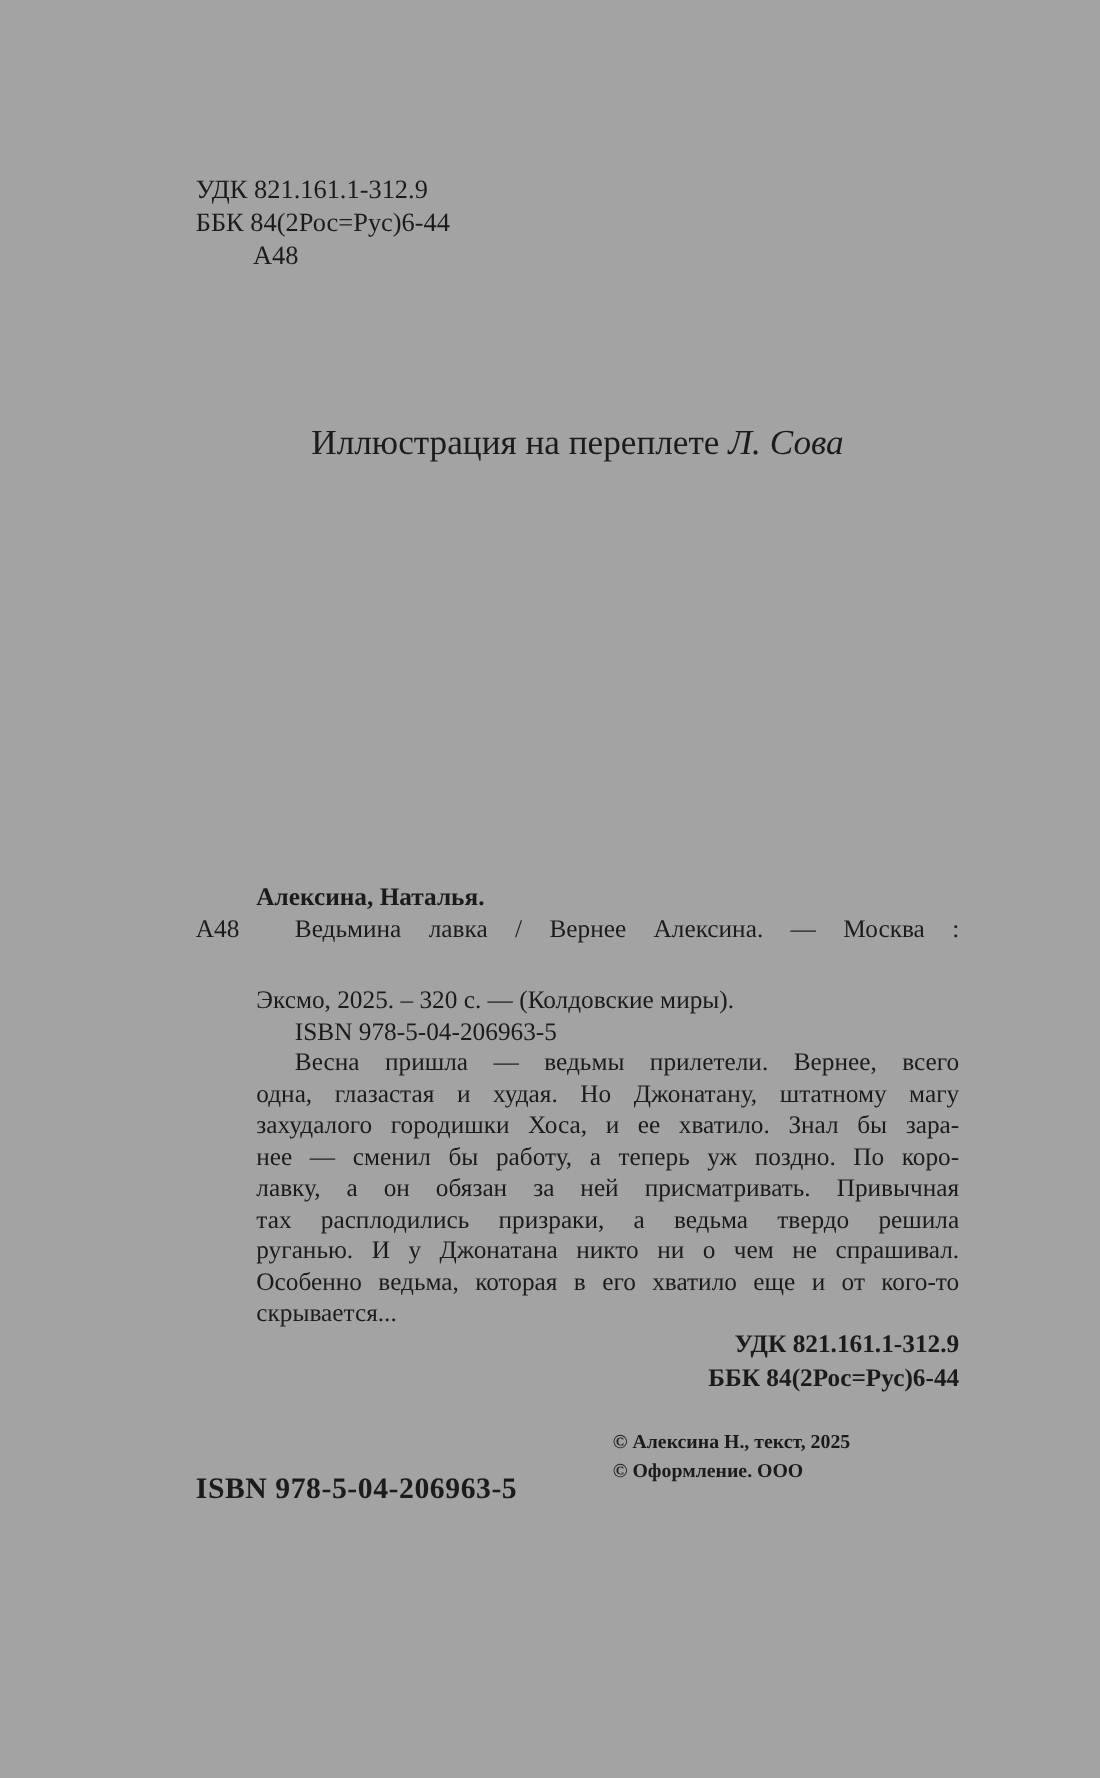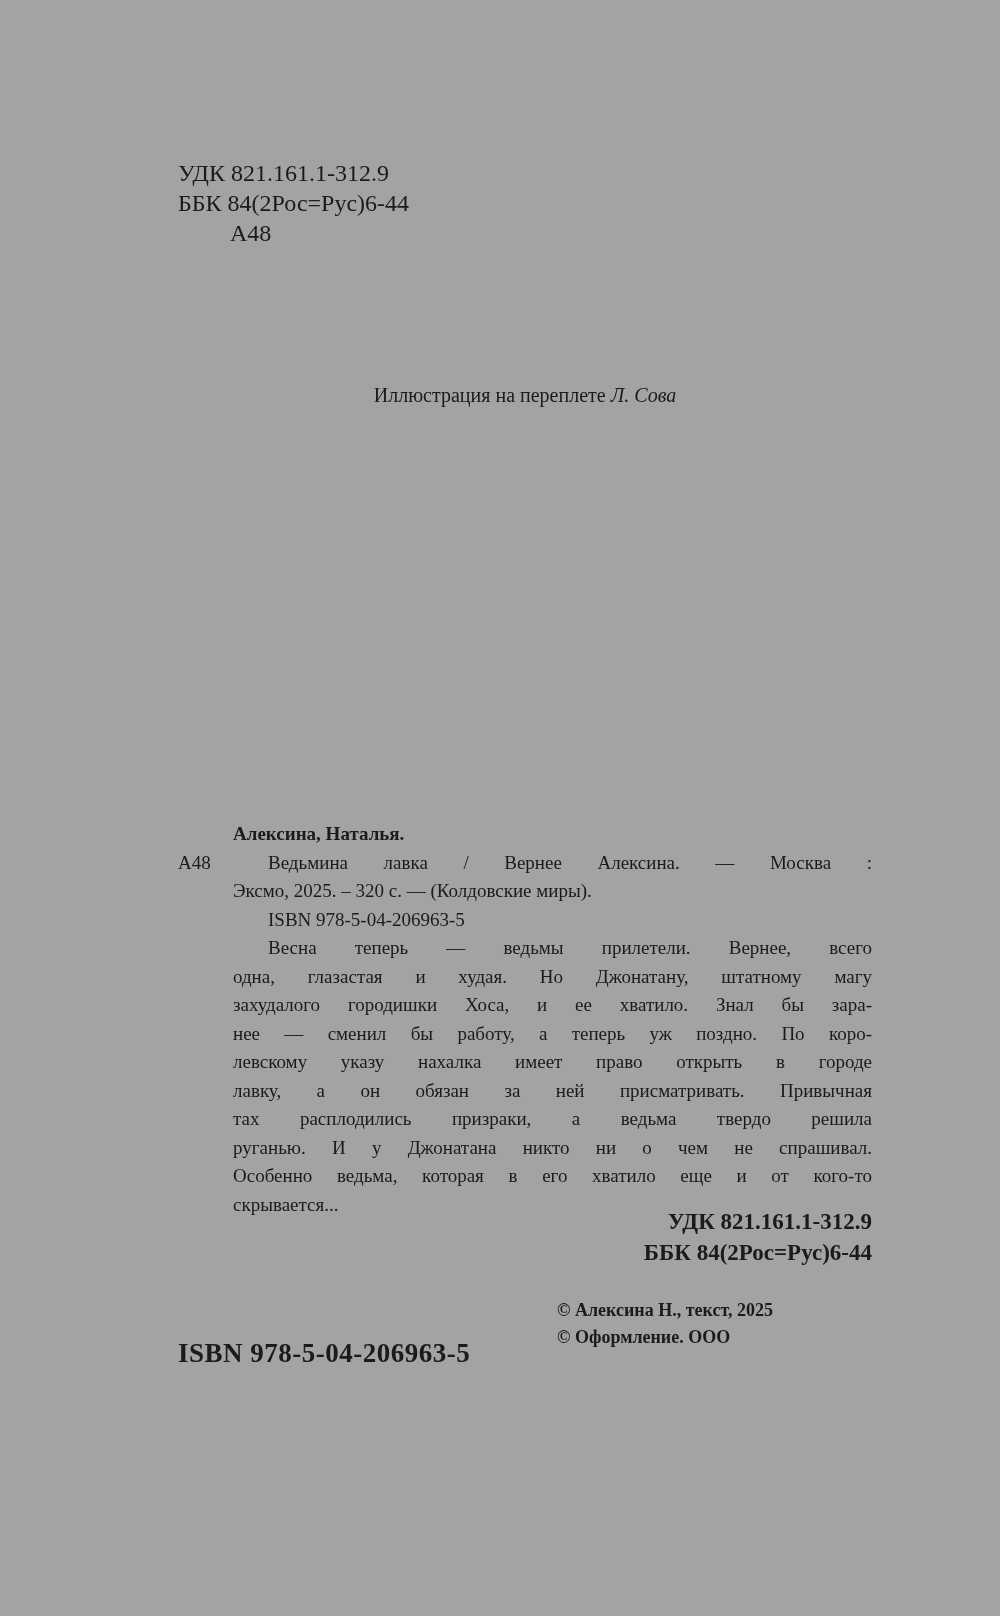--- a/index.html
+++ b/index.html
@@ -27,45 +27,45 @@
   }
   .top-codes .a48 { padding-left: 52px; }
 
   
   .illu-note {
     position: absolute;
     left: 178px;
     top: 384px;
     width: 694px;
     text-align: center;
-    font-size: 20px;
+    font-size: 32px;
   }
   .illu-note .artist { font-style: italic; }
 
   
   .card {
     position: absolute;
     left: 178px;
-    top: 820px;
+    top: 802px;
     width: 694px;
-    font-size: 19px;
+    font-size: 23px;
     line-height: 28.5px;
   }
   .card .author {
     font-weight: bold;
     padding-left: 55px;
   }
   .card .rec-wrap { position: relative; }
   .card .margin-code { position: absolute; left: 0; top: 0; }
   .card .rec-first {
     margin-left: 90px;
     text-align: justify;
     text-align-last: justify;
   }
-  .card .rec-cont { padding-left: 55px; }
+  .card .rec-cont { padding-left: 55px; margin-top: 36px; }
   .card .isbn-line { padding-left: 90px; }
 
   .annotation { margin-top: 0; }
   .ann-line {
     padding-left: 55px;
     text-align: justify;
     text-align-last: justify;
   }
   .ann-line.first { padding-left: 90px; }
   .ann-line.last { text-align: center; text-align-last: left; }
@@ -122,25 +122,24 @@
 
     <div class="rec-wrap">
       <span class="margin-code">А48</span>
       <div class="rec-first">Ведьмина лавка / Вернее Алексина. — Москва :</div>
     </div>
     <div class="rec-cont">Эксмо, 2025. – 320 с. — (Колдовские миры).</div>
 
     <div class="isbn-line">ISBN 978-5-04-206963-5</div>
 
     <div class="annotation">
-      <div class="ann-line first">Весна теперь — ведьмы прилетели. Вернее, всего</div>
+      <div class="ann-line first">Весна пришла — ведьмы прилетели. Вернее, всего</div>
       <div class="ann-line">одна, глазастая и худая. Но Джонатану, штатному магу</div>
       <div class="ann-line">захудалого городишки Хоса, и ее хватило. Знал бы зара-</div>
       <div class="ann-line">нее — сменил бы работу, а теперь уж поздно. По коро-</div>
-      <div class="ann-line">левскому указу нахалка имеет право открыть в городе</div>
       <div class="ann-line">лавку, а он обязан за ней присматривать. Привычная</div>
       <div class="ann-line">тах расплодились призраки, а ведьма твердо решила</div>
       <div class="ann-line">руганью. И у Джонатана никто ни о чем не спрашивал.</div>
       <div class="ann-line">Особенно ведьма, которая в его хватило еще и от кого-то</div>
       <div class="ann-line last">скрывается...</div>
     </div>
   </div>
 
   <div class="codes-right">
     <div>УДК 821.161.1-312.9</div>

